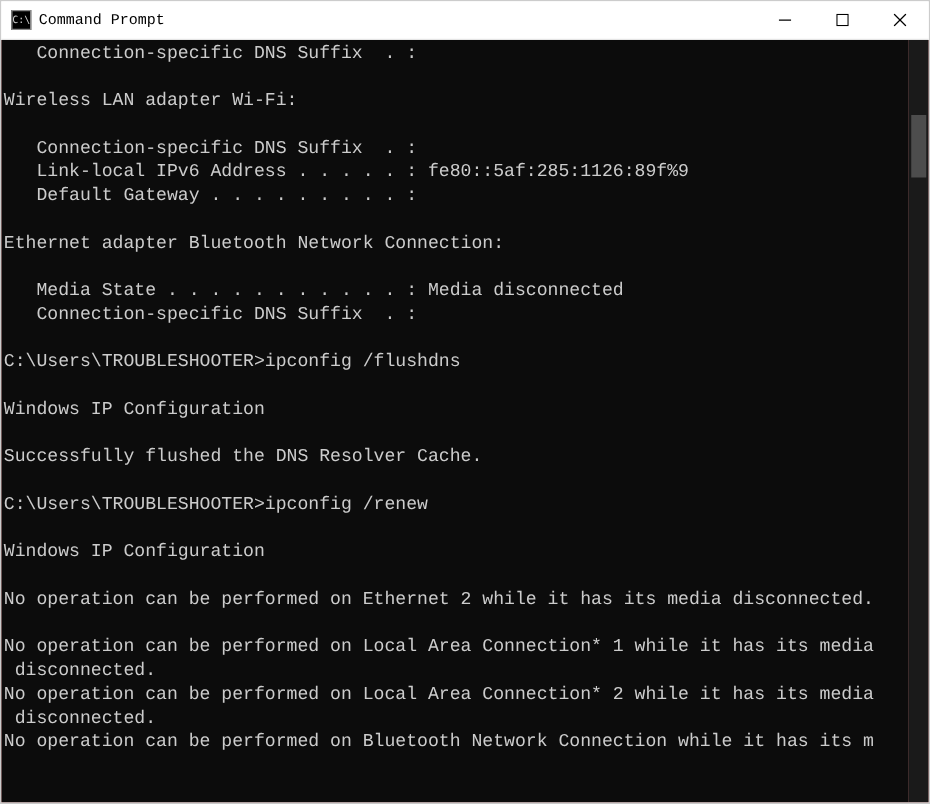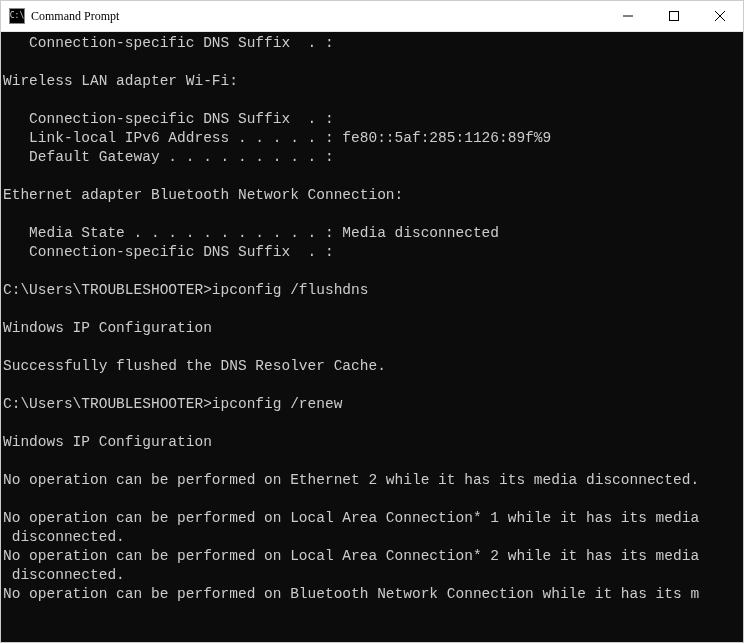--- a/index.html
+++ b/index.html
@@ -33,21 +33,21 @@
     .title-icon-inner {
       color: #ccc;
       font-size: 8px;
       font-family: monospace;
       line-height: 1;
     }
     .title-text {
       flex: 1;
       font-size: 12px;
       color: #000;
-      font-family: Liberation Serif, serif;
+      font-family: Liberation Mono, monospace;
     }
     .win-controls {
       display: flex;
       height: 100%;
     }
     .win-btn {
       width: 46px;
       height: 100%;
       display: flex;
       align-items: center;
@@ -55,21 +55,20 @@
       font-family: "Segoe UI", sans-serif;
       font-size: 10px;
       color: #000;
       cursor: pointer;
     }
     .win-btn svg { stroke: #000; fill: none; }
     .terminal-wrap {
       display: flex;
       height: calc(100% - 31px);
       background: #fca5a5;
-      flex-direction: column;
     }
     .terminal {
       flex: 1;
       background: #0c0c0c;
       color: #cccccc;
       font-size: 14.5px;
       line-height: 19px;
       padding: 2px 0 0 2px;
       white-space: pre;
       overflow: hidden;

